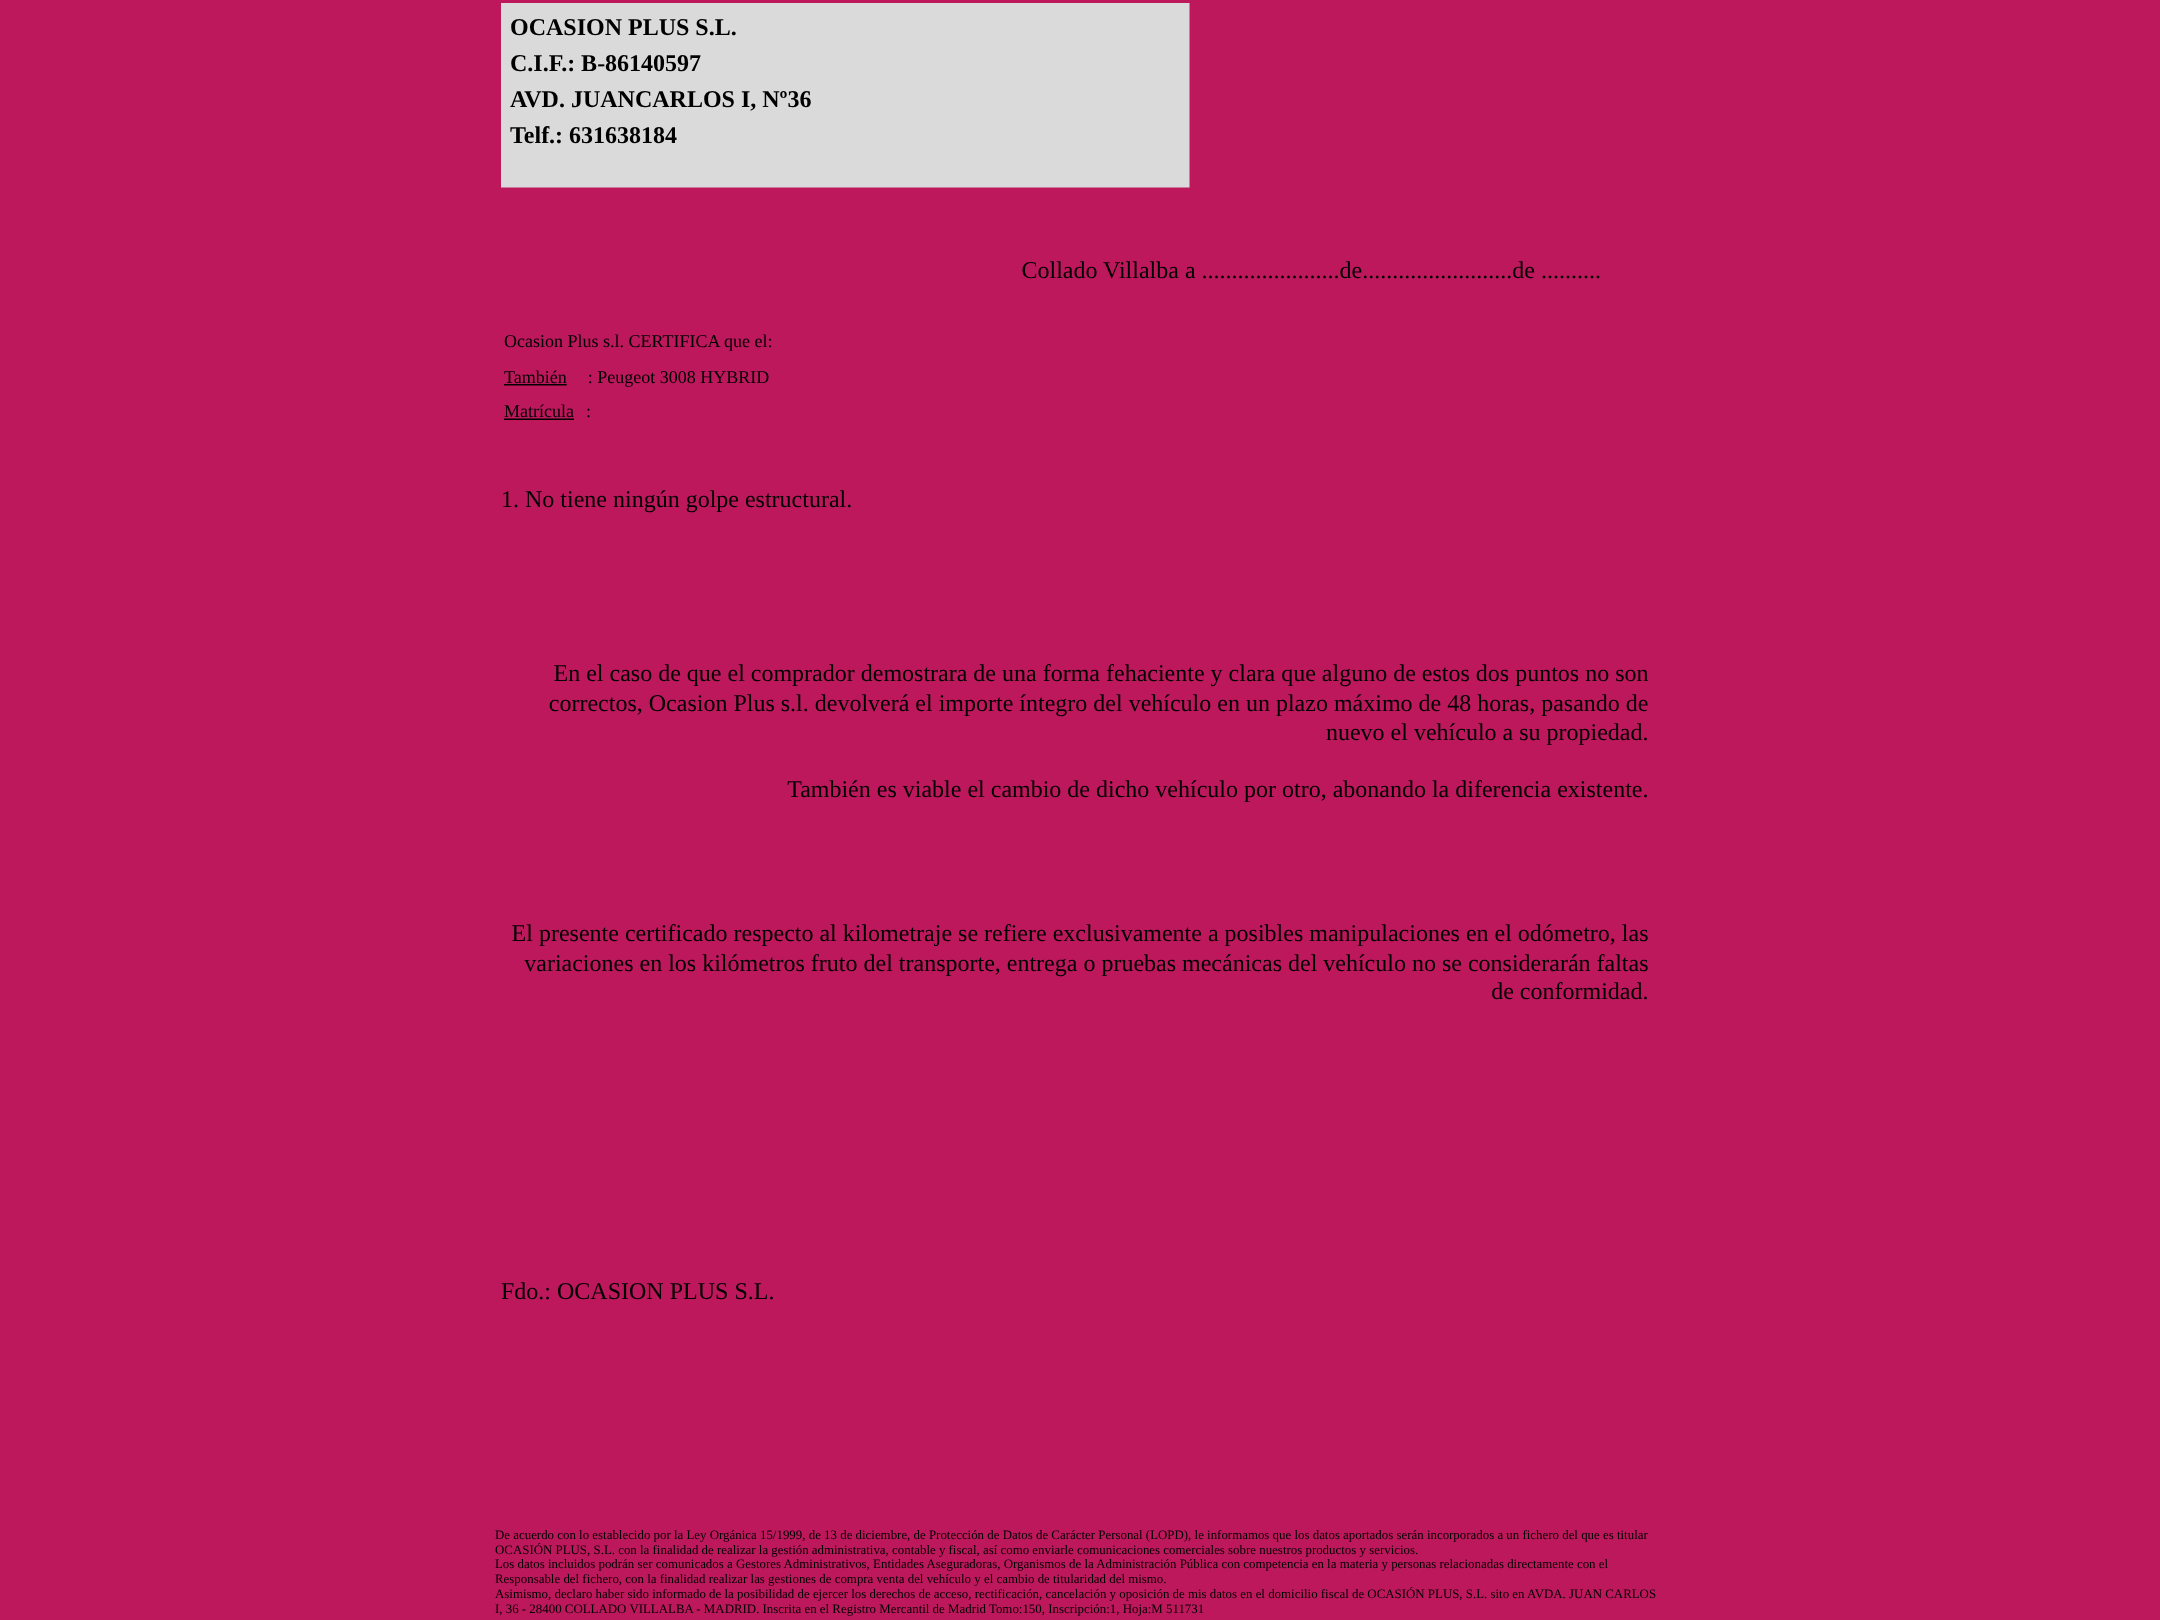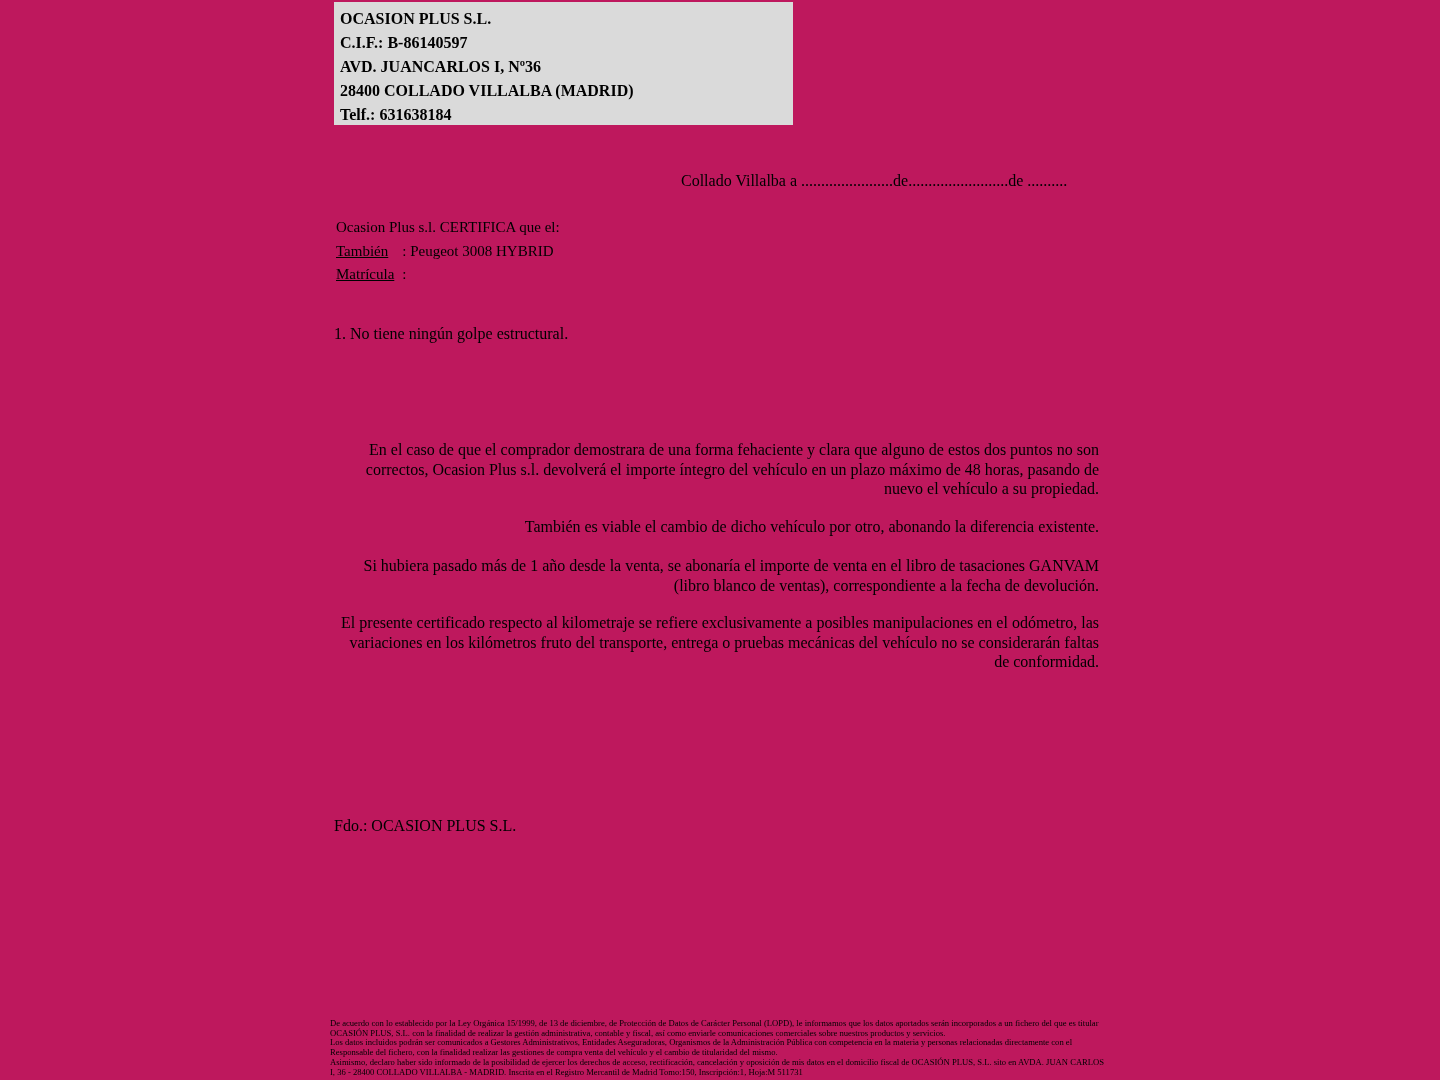--- a/index.html
+++ b/index.html
@@ -34,21 +34,21 @@
     position: absolute;
     left: 681px;
     top: 172px;
     font-size: 16px;
     white-space: nowrap;
   }
   .certify {
     position: absolute;
     left: 336px;
     top: 216px;
-    font-size: 15px;
+    font-size: 12px;
   }
   .certify .row { line-height: 23.5px; }
   .ul { text-decoration: underline; }
   .label-gap { display: inline-block; width: 14px; }
   .plate-gap { display: inline-block; width: 8px; }
   .point1 { position: absolute; left: 334px; top: 325px; font-size: 16px; }
   .point2 { position: absolute; left: 334px; top: 363px; font-size: 16px; }
   .para {
     position: absolute;
     left: 334px;
@@ -57,21 +57,21 @@
     line-height: 19.5px;
     text-align: right;
   }
   .para1 { top: 440px; }
   .para2 { top: 517px; }
   .para3 { top: 556px; }
   .para4 { top: 613px; }
   .signature {
     position: absolute;
     left: 334px;
-    top: 817px;
+    top: 853px;
     font-size: 16px;
     text-align: center;
   }
   .legal {
     position: absolute;
     left: 330px;
     top: 1019px;
     width: 778px;
     font-size: 8.6px;
     line-height: 9.7px;
@@ -80,37 +80,35 @@
 </style>
 </head>
 <body>
 
 <div class="page">
 
   <div class="header-box">
     <div class="hline">OCASION PLUS S.L.</div>
     <div class="hline">C.I.F.: B-86140597</div>
     <div class="hline">AVD. JUANCARLOS I, Nº36</div>
-    <div class="hline">28400 COLLADO VILLALBA (MADRID)</div>
     <div class="hline">Telf.: 631638184</div>
   </div>
 
   <div class="date-line">Collado Villalba a .......................de.........................de ..........</div>
 
   <div class="certify">
     <div class="row">Ocasion Plus s.l. CERTIFICA que el:</div>
     <div class="row"><span class="ul">También</span><span class="label-gap"></span><span>: Peugeot 3008 HYBRID</span></div>
     <div class="row"><span class="ul">Matrícula</span><span class="plate-gap"></span><span>:</span></div>
   </div>
 
   <div class="point1">1. No tiene ningún golpe estructural.</div>
 
   <div class="para para1">En el caso de que el comprador demostrara de una forma fehaciente y clara que alguno de estos dos puntos no son correctos, Ocasion Plus s.l. devolverá el importe íntegro del vehículo en un plazo máximo de 48 horas, pasando de nuevo el vehículo a su propiedad.</div>
   <div class="para para2">También es viable el cambio de dicho vehículo por otro, abonando la diferencia existente.</div>
-  <div class="para para3">Si hubiera pasado más de 1 año desde la venta, se abonaría el importe de venta en el libro de tasaciones GANVAM (libro blanco de ventas), correspondiente a la fecha de devolución.</div>
   <div class="para para4">El presente certificado respecto al kilometraje se refiere exclusivamente a posibles manipulaciones en el odómetro, las variaciones en los kilómetros fruto del transporte, entrega o pruebas mecánicas del vehículo no se considerarán faltas de conformidad.</div>
 
   <div class="signature">Fdo.: OCASION PLUS S.L.</div>
 
   <div class="legal">
     <p>De acuerdo con lo establecido por la Ley Orgánica 15/1999, de 13 de diciembre, de Protección de Datos de Carácter Personal (LOPD), le informamos que los datos aportados serán incorporados a un fichero del que es titular OCASIÓN PLUS, S.L. con la finalidad de realizar la gestión administrativa, contable y fiscal, así como enviarle comunicaciones comerciales sobre nuestros productos y servicios.</p>
     <p>Los datos incluidos podrán ser comunicados a Gestores Administrativos, Entidades Aseguradoras, Organismos de la Administración Pública con competencia en la materia y personas relacionadas directamente con el Responsable del fichero, con la finalidad realizar las gestiones de compra venta del vehículo y el cambio de titularidad del mismo.</p>
     <p>Asimismo, declaro haber sido informado de la posibilidad de ejercer los derechos de acceso, rectificación, cancelación y oposición de mis datos en el domicilio fiscal de OCASIÓN PLUS, S.L. sito en AVDA. JUAN CARLOS I, 36 - 28400 COLLADO VILLALBA - MADRID. Inscrita en el Registro Mercantil de Madrid Tomo:150, Inscripción:1, Hoja:M 511731</p>
   </div>
 

